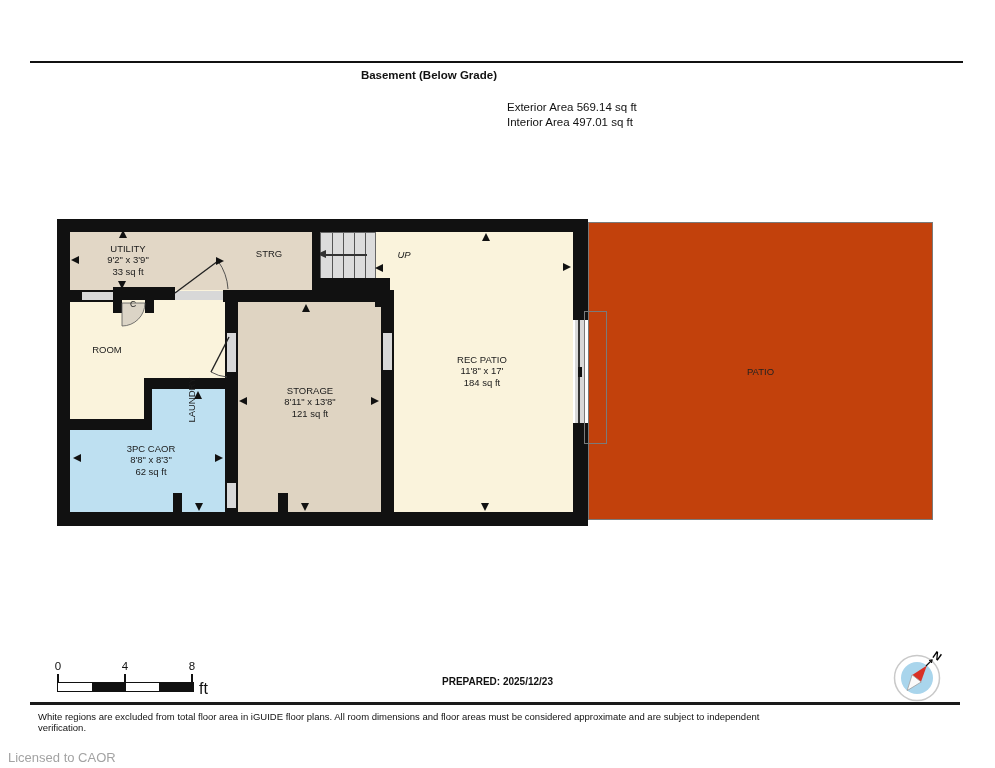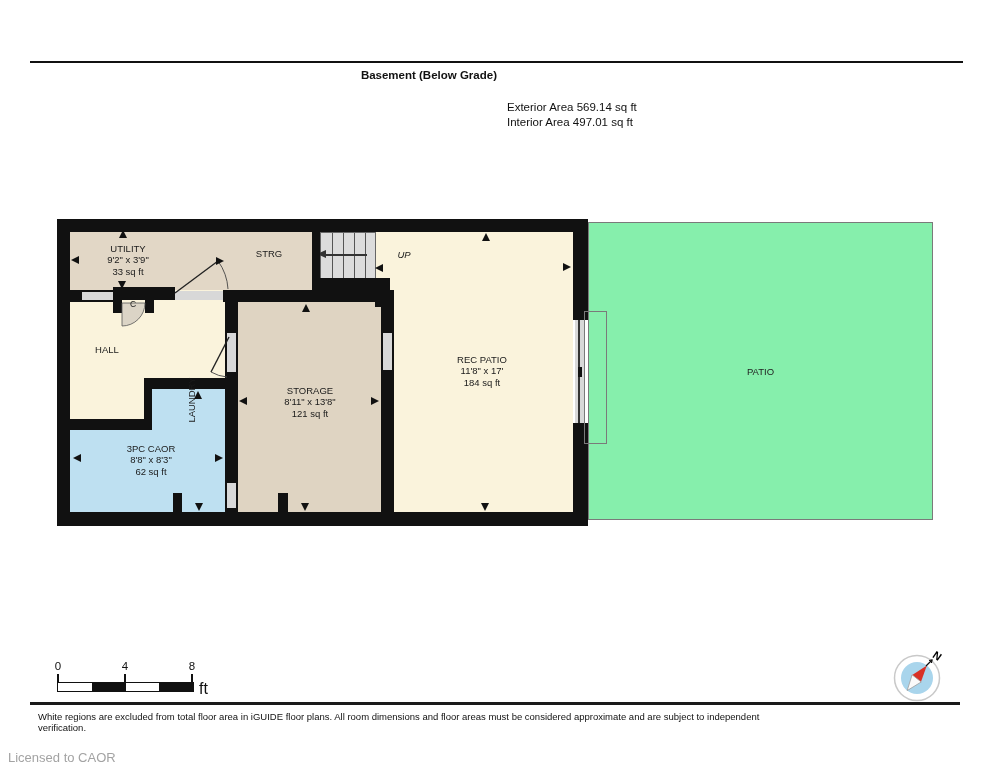--- a/index.html
+++ b/index.html
@@ -31,21 +31,21 @@
   .rlabel.small{font-size:8.5px;}
   .vert{transform:translate(-50%,-50%) rotate(-90deg);}
   
   .arr{position:absolute;width:0;height:0;}
   .arr.l{border-top:4px solid transparent;border-bottom:4px solid transparent;border-right:8px solid #111;}
   .arr.r{border-top:4px solid transparent;border-bottom:4px solid transparent;border-left:8px solid #111;}
   .arr.u{border-left:4px solid transparent;border-right:4px solid transparent;border-bottom:8px solid #111;}
   .arr.d{border-left:4px solid transparent;border-right:4px solid transparent;border-top:8px solid #111;}
   
   .patio{left:588px;top:222px;width:345px;height:298px;border:1.5px solid #7a7a7a;box-sizing:border-box;
-         background:#86efac;display:flex;align-items:center;justify-content:center;font-size:9.5px;color:#222;}
+         background:#c2410c;display:flex;align-items:center;justify-content:center;font-size:9.5px;color:#222;}
   .patio-door-frame{left:584px;top:311px;width:23px;height:133px;border:1.5px solid #7a7a7a;box-sizing:border-box;}
   
   .tick-num{position:absolute;top:660px;width:20px;margin-left:-10px;text-align:center;font-size:11.5px;}
   .tick{position:absolute;top:674px;width:1.5px;height:8px;background:#111;}
   .sbar{left:57px;top:682px;width:135px;height:8px;border:1.5px solid #111;box-sizing:content-box;display:flex;}
   .sbar div{width:25%;height:100%;}
   .sb-w{background:#fff;} .sb-b{background:#111;}
   .ft-label{left:199px;top:680px;font-size:16px;}
   .prepared{left:0;top:676px;width:995px;text-align:center;font-size:10px;font-weight:bold;}
   .frule{left:30px;top:702px;width:930px;height:3px;background:#1a1a1a;}
@@ -139,21 +139,21 @@
   <div class="arr d" style="left:195px;top:503px;"></div>
 
   <div class="rlabel" style="left:128px;top:260px;">
     <div>UTILITY</div>
     <div>9'2" x 3'9"</div>
     <div>33 sq ft</div>
   </div>
   <div class="rlabel" style="left:269px;top:254px;">STRG</div>
   <div class="rlabel" style="left:404px;top:255px;font-style:italic;">UP</div>
   <div class="rlabel small" style="left:133px;top:304px;">C</div>
-  <div class="rlabel" style="left:107px;top:350px;">HALL</div>
+  <div class="rlabel" style="left:107px;top:350px;">ROOM</div>
   <div class="rlabel vert" style="left:192px;top:400px;">LAUNDRY</div>
   <div class="rlabel" style="left:310px;top:402px;">
     <div>STORAGE</div>
     <div>8'11" x 13'8"</div>
     <div>121 sq ft</div>
   </div>
   <div class="rlabel" style="left:482px;top:371px;">
     <div>REC PATIO</div>
     <div>11'8" x 17'</div>
     <div>184 sq ft</div>
@@ -171,20 +171,21 @@
   <div class="tick" style="left:124px;"></div>
   <div class="tick" style="left:191px;"></div>
   <div class="abs sbar">
     <div class="sb-w"></div>
     <div class="sb-b"></div>
     <div class="sb-w"></div>
     <div class="sb-b"></div>
   </div>
   <div class="abs ft-label">ft</div>
 
+  <div class="abs prepared">PREPARED: 2025/12/23</div>
 
   <svg class="abs" style="left:892px;top:648px;" width="56" height="56" viewBox="0 0 56 56">
     <circle cx="25" cy="30" r="22.5" fill="#ffffff" stroke="#c9c9c9" stroke-width="1.5"></circle>
     <circle cx="25" cy="30" r="16" fill="#A9D5EC"></circle>
     <g transform="rotate(38 25 30)">
       <polygon points="25,14 30.8,31.5 19.2,31.5" fill="#D93025"></polygon>
       <polygon points="25,46 30.8,30.5 19.2,30.5" fill="#fafafa" stroke="#9a9a9a" stroke-width="0.7"></polygon>
     </g>
     <path d="M 34,18 L 40,12" stroke="#111" stroke-width="1.2" fill="none"></path>
     <path d="M 37,12.5 L 40,12 L 39.4,15" stroke="#111" stroke-width="1.2" fill="none"></path>

